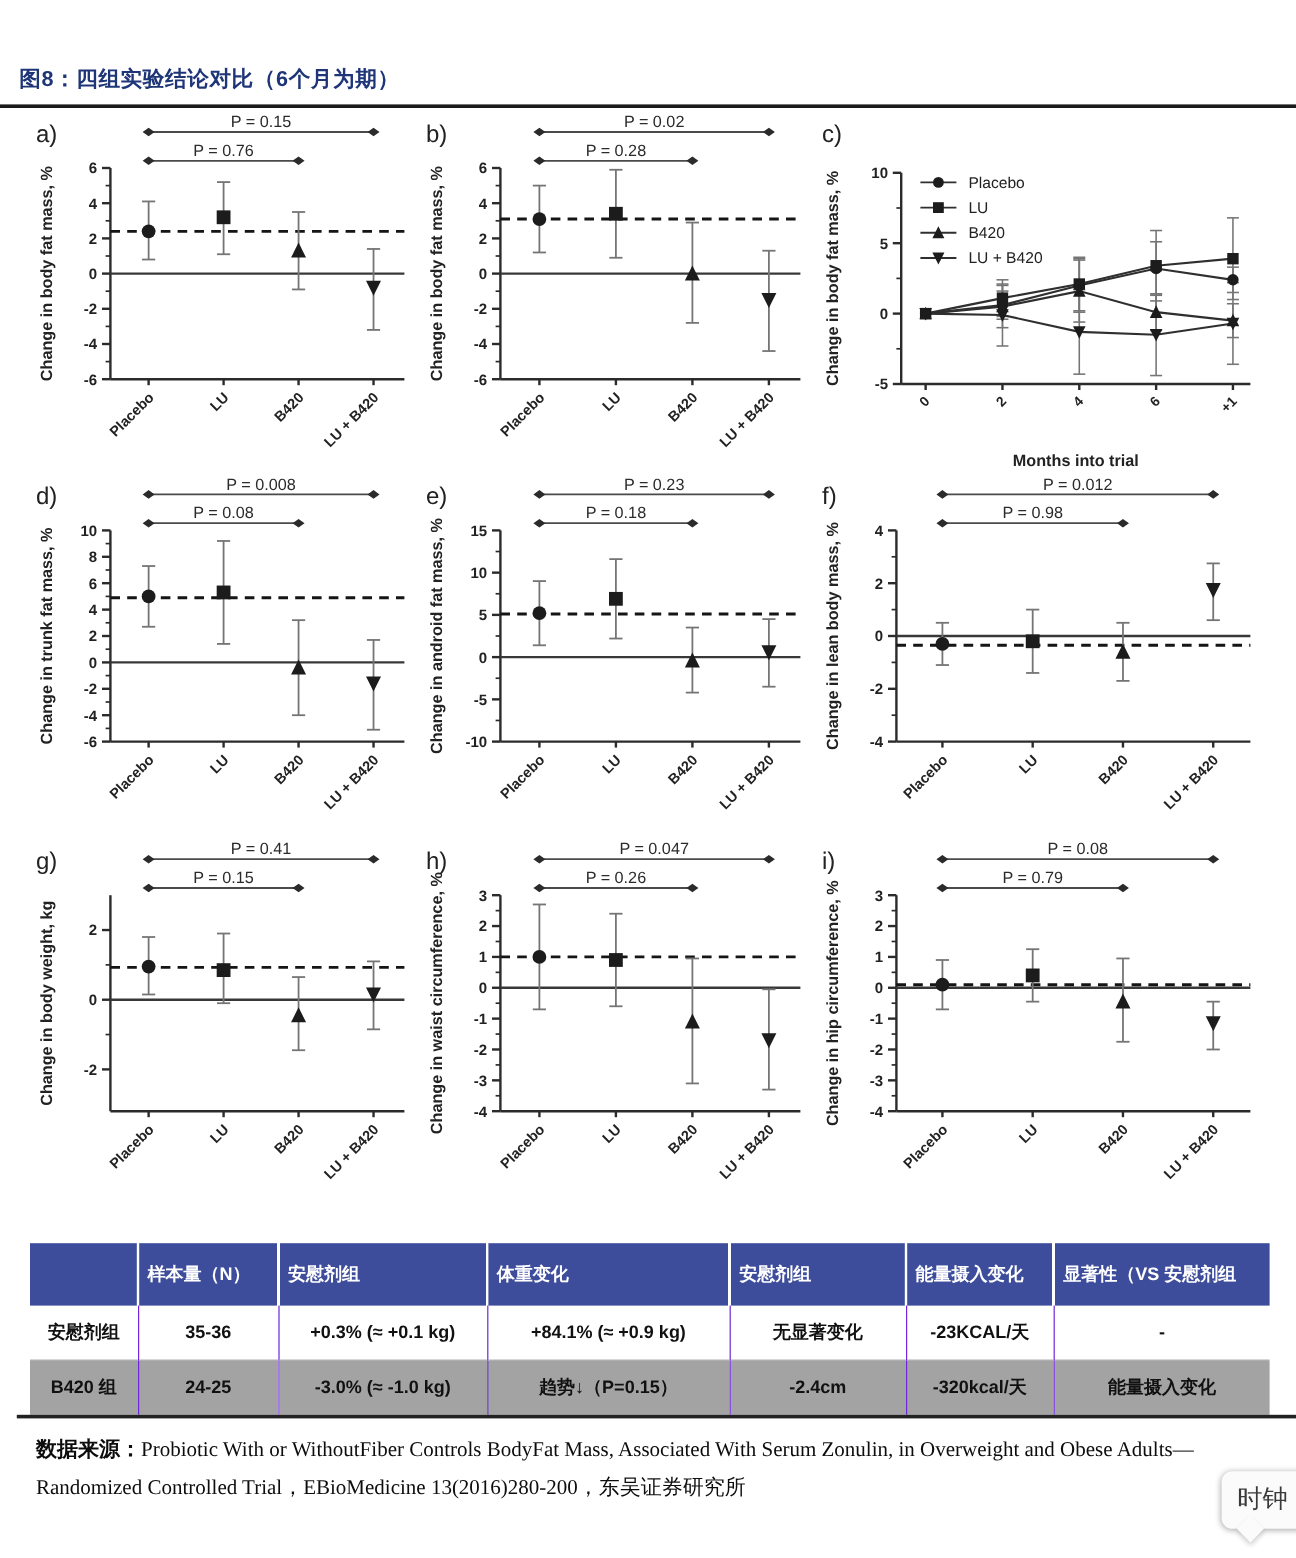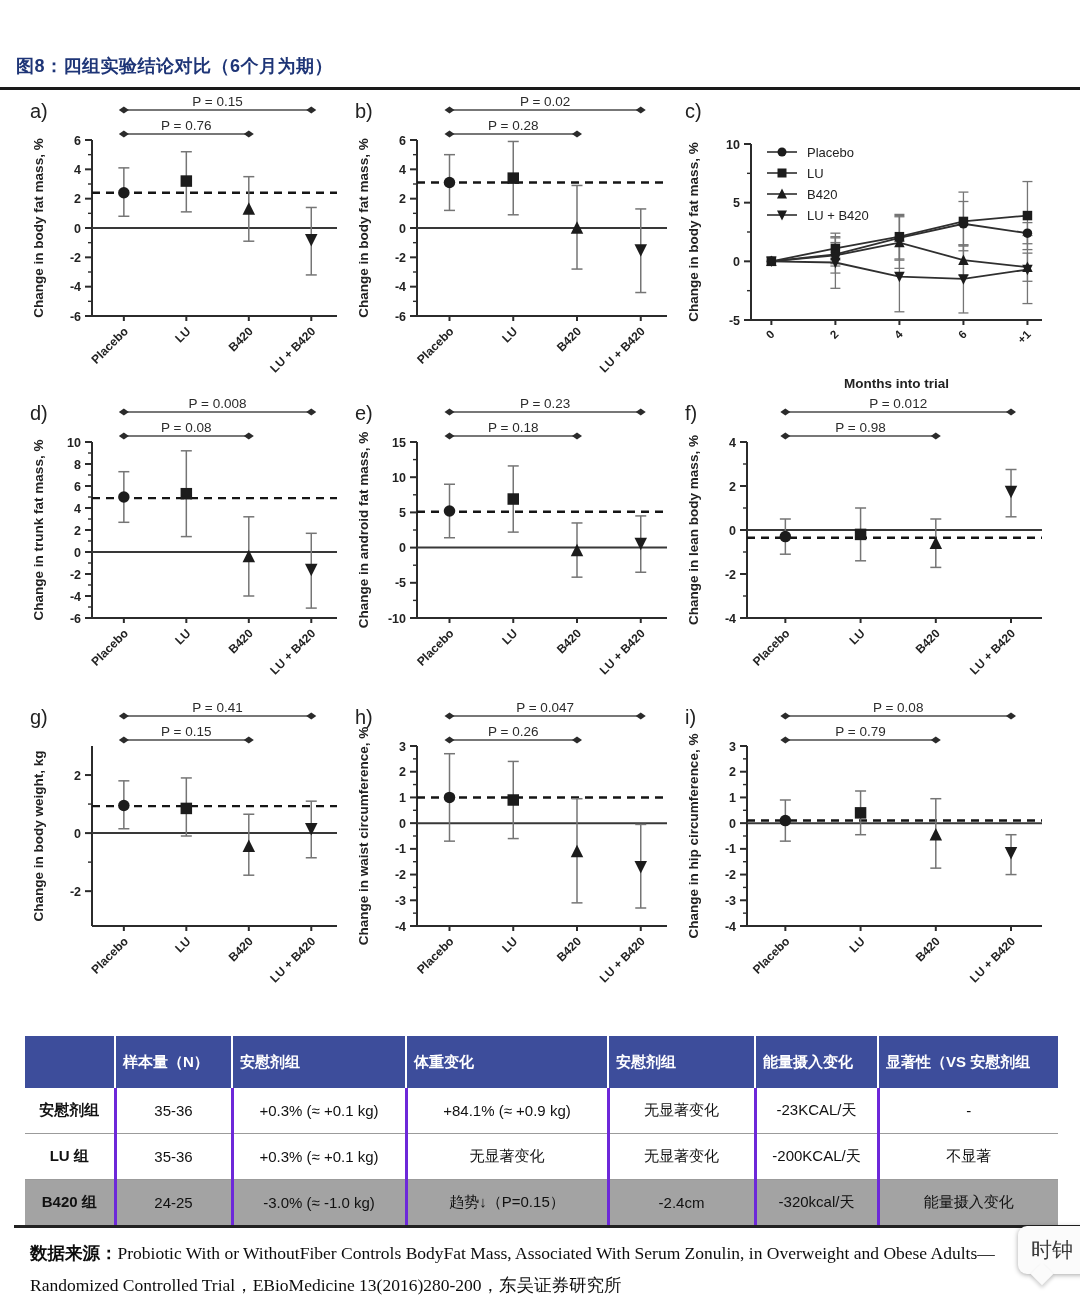--- a/index.html
+++ b/index.html
@@ -21,22 +21,22 @@
   .panel svg{display:block;overflow:visible;}
   table.results{
     border-collapse:collapse;table-layout:fixed;width:1033px;margin:10px 0 0 25px;
   }
   table.results th{
     background:#3d4d9b;color:#ffffff;font-size:15px;font-weight:bold;height:52px;
     border-left:2px solid #ffffff;padding:0 7px;text-align:left;white-space:nowrap;overflow:hidden;
   }
   table.results th:first-child{border-left:none;}
   table.results td{
-    height:45px;text-align:center;font-size:15px;color:#111111;font-weight:400;
-    border-left:3px solid #6d28d9;padding:0 2px;white-space:nowrap;overflow:hidden;
+    height:45px;text-align:center;font-size:15px;color:#111111;font-weight:700;
+    border-left:1px solid #6d28d9;padding:0 2px;white-space:nowrap;overflow:hidden;
   }
   table.results td:first-child{border-left:none;font-weight:700;}
   table.results tbody tr + tr td{border-top:1px solid #9b9b9b;}
   table.results tr.shaded td{background:#a3a3a3;}
   .bottom-rule{height:3px;background:#222222;margin:0 0 0 14px;}
   .footer{
     margin:9px 20px 0 30px;font-family:"Liberation Serif","DejaVu Serif",serif;
     font-size:17.5px;color:#0d0d0d;line-height:1.85;
   }
   .footer .prefix{font-weight:bold;}
@@ -778,29 +778,20 @@
   <tbody>
       <tr>
         <td>安慰剂组</td>
         <td>35-36</td>
         <td>+0.3% (≈ +0.1 kg)</td>
         <td>+84.1% (≈ +0.9 kg)</td>
         <td>无显著变化</td>
         <td>-23KCAL/天</td>
         <td>-</td>
       </tr>
-      <tr>
-        <td>LU 组</td>
-        <td>35-36</td>
-        <td>+0.3% (≈ +0.1 kg)</td>
-        <td>无显著变化</td>
-        <td>无显著变化</td>
-        <td>-200KCAL/天</td>
-        <td>不显著</td>
-      </tr>
       <tr class="shaded">
         <td>B420 组</td>
         <td>24-25</td>
         <td>-3.0% (≈ -1.0 kg)</td>
         <td>趋势↓（P=0.15）</td>
         <td>-2.4cm</td>
         <td>-320kcal/天</td>
         <td>能量摄入变化</td>
       </tr>
     </tbody>

